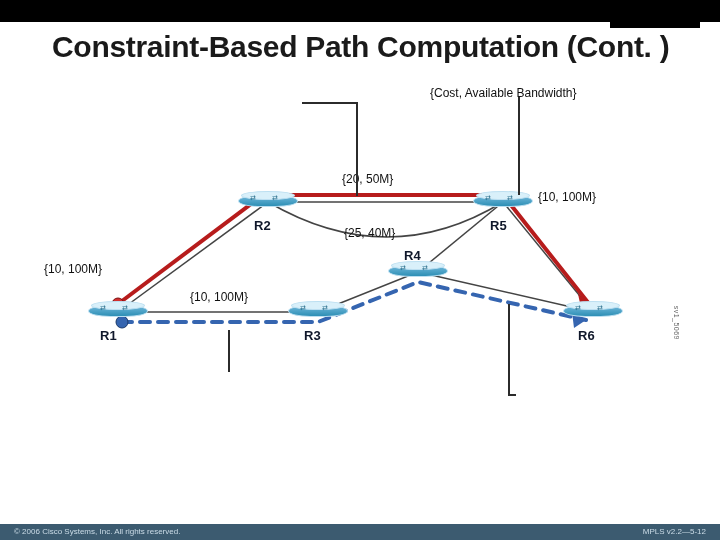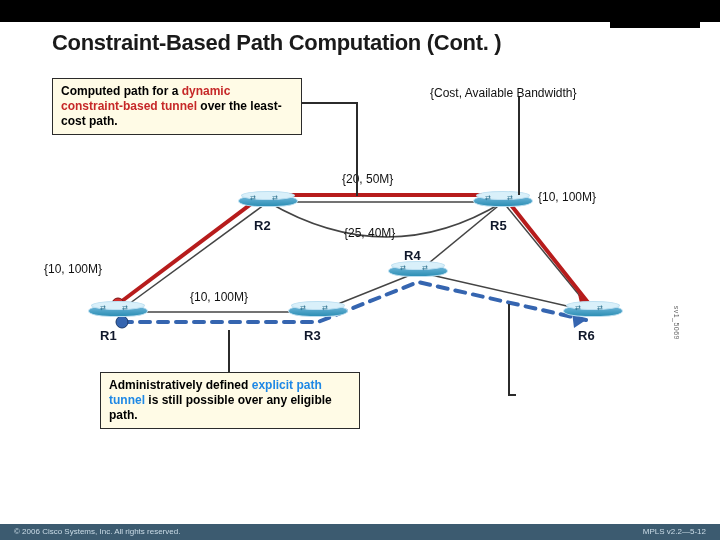--- a/index.html
+++ b/index.html
@@ -1,19 +1,19 @@
 <!DOCTYPE html>
 <html><head>
 <meta charset="utf-8">
 <style>
   * { margin: 0; padding: 0; box-sizing: border-box; }
   body { width: 720px; height: 540px; font-family: Arial, sans-serif; background: #fff; position: relative; overflow: hidden; }
   .topbar { background: #000; height: 22px; width: 100%; position: relative; }
   .topbar-right { position: absolute; right: 20px; top: -6px; width: 90px; height: 34px; background: #000; }
-  .title { font-size: 22px; font-weight: bold; color: #1a1a1a; padding: 8px 0 6px 52px; letter-spacing: -0.3px; }
+  .title { font-size: 30px; font-weight: bold; color: #1a1a1a; padding: 8px 0 6px 52px; letter-spacing: -0.3px; }
   .canvas { position: absolute; left: 38px; top: 72px; width: 644px; height: 420px; }
   .callout { position: absolute; background: #fffbe6; border: 1px solid #2b2b2b; padding: 5px 8px; font-size: 12px; font-weight: bold; line-height: 1.25; }
   .dyn { color: #c62828; font-weight: bold; }
   .exp { color: #1e88e5; font-weight: bold; }
   .leader { position: absolute; background: #2b2b2b; }
   .linklabel { position: absolute; font-size: 12px; font-weight: normal; color: #111; white-space: nowrap; }
   .rlabel { position: absolute; font-size: 13px; font-weight: bold; color: #0f172a; }
   .router { position: absolute; width: 60px; height: 16px; }
   .rbody { position: absolute; left: 0; top: 0; width: 60px; height: 12px; background: linear-gradient(#6fb7da, #2e8fb5); border: 1px solid #bcdff1; border-radius: 30px / 8px; }
   .rcap { position: absolute; left: 3px; top: -4px; width: 54px; height: 9px; background: #d9f0fa; border: 1px solid #bcdff1; border-radius: 50%; }
@@ -104,30 +104,24 @@
   <div class="rlabel" style="left:452px;top:146px">R5</div>
   <div class="rlabel" style="left:540px;top:256px">R6</div>
 
   <div class="linklabel" style="left:392px;top:14px">{Cost, Available Bandwidth}</div>
   <div class="linklabel" style="left:304px;top:100px">{20, 50M}</div>
   <div class="linklabel" style="left:306px;top:154px">{25, 40M}</div>
   <div class="linklabel" style="left:500px;top:118px">{10, 100M}</div>
   <div class="linklabel" style="left:6px;top:190px">{10, 100M}</div>
   <div class="linklabel" style="left:152px;top:218px">{10, 100M}</div>
 
-  <div class="callout" style="left:14px;top:6px;width:250px">
-    <span>Computed path for a </span><span class="dyn">dynamic constraint-based tunnel</span><span> over the least-cost path.</span>
-  </div>
   <div class="leader" style="left:318px;top:30px;width:1.5px;height:94px"></div>
   <div class="leader" style="left:264px;top:30px;width:55px;height:1.5px"></div>
   <div class="leader" style="left:480px;top:25px;width:1.5px;height:98px"></div>
 
-  <div class="callout" style="left:62px;top:300px;width:260px">
-    <span>Administratively defined </span><span class="exp">explicit path tunnel</span><span> is still possible over any eligible path.</span>
-  </div>
   <div class="leader" style="left:190px;top:258px;width:1.5px;height:42px"></div>
 
   <div class="leader" style="left:470px;top:232px;width:1.5px;height:90px"></div>
   <div class="leader" style="left:470px;top:322px;width:8px;height:1.5px"></div>
 
   <div class="vlabel">sv1_5069</div>
 </div>
 
 <div class="footer">
   <div class="footer-left">© 2006 Cisco Systems, Inc. All rights reserved.</div>

